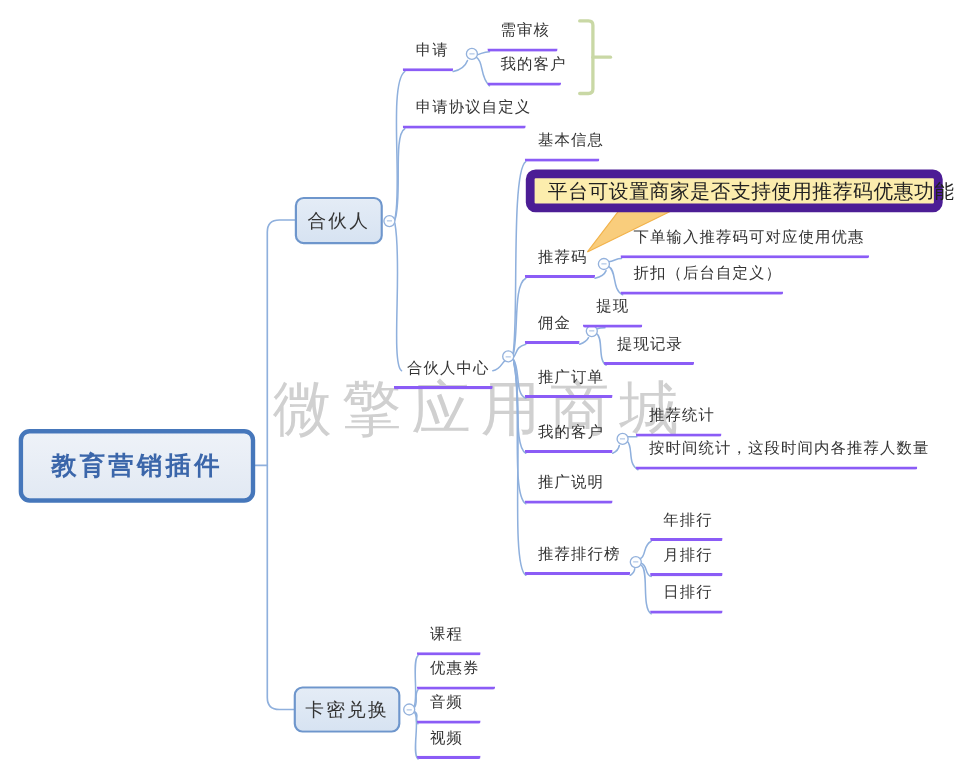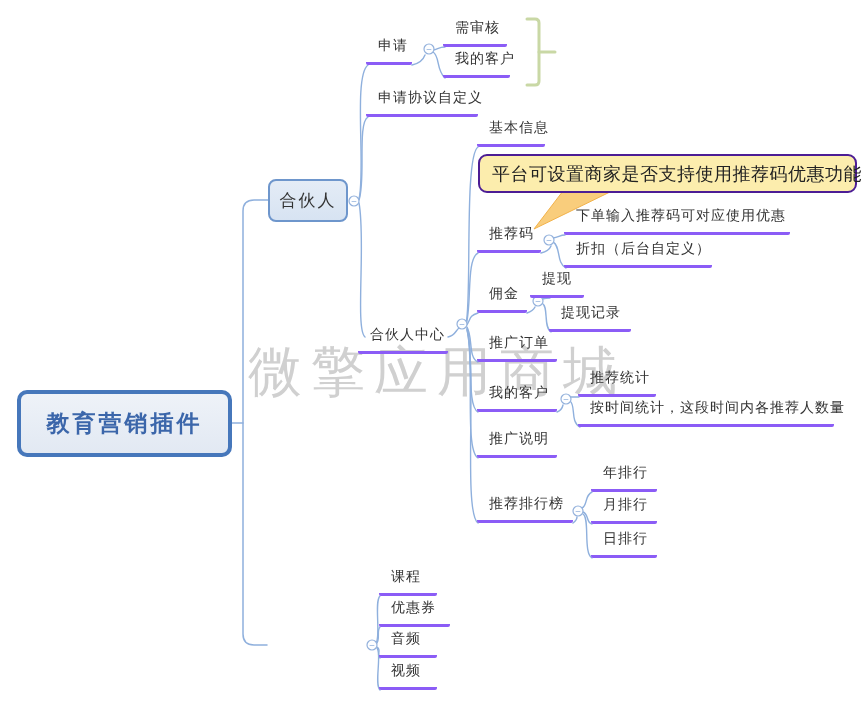--- a/index.html
+++ b/index.html
@@ -16,21 +16,21 @@
             border:2px solid #6e96cc;border-radius:8px;
             background:linear-gradient(#e4ecf6,#d7e3f2);
             display:flex;align-items:center;justify-content:center;
             font-size:17px;color:#333333;letter-spacing:2px;cursor:default;}
   .root-box{position:absolute;z-index:2;box-sizing:border-box;left:17px;top:390px;width:215px;height:67px;
             border:4px solid #4677bb;border-radius:10px;
             background:linear-gradient(#eef2f8,#e2e9f3);
             display:flex;align-items:center;justify-content:center;
             font-size:23px;font-weight:bold;color:#3b66aa;letter-spacing:3px;cursor:default;}
   .callout-yellow{position:absolute;z-index:3;left:478px;top:154px;width:379px;height:39px;box-sizing:border-box;
-            border:2px solid #4c1d95;border-radius:9px;background:#fcedad;
+            border:8px solid #4c1d95;border-radius:9px;background:#fcedad;
             display:flex;align-items:center;padding:0 10px 0 12px;
             font-size:18px;color:#222222;letter-spacing:0.5px;white-space:nowrap;cursor:default;}
   .callout-green{position:absolute;z-index:3;left:555px;top:35px;width:99px;height:28px;box-sizing:border-box;
             border-radius:5px;background:#8d9f52;
             display:flex;align-items:center;justify-content:center;
             font-size:14px;font-style:italic;color:#f5f7e2;letter-spacing:1px;white-space:nowrap;cursor:default;}
   .toggle-circle{fill:#fdfeff;stroke:#93b1dc;stroke-width:1.2;}
   .toggle-sign{font-size:9px;fill:#93b1dc;text-anchor:middle;font-family:"DejaVu Sans Mono",monospace;}
 </style>
 </head>
@@ -138,20 +138,21 @@
         <text class="toggle-sign" x="578" y="514">−</text>
     </g>
     <g>
       <circle class="toggle-circle" cx="372" cy="645" r="5"></circle>
         <text class="toggle-sign" x="372" y="648">−</text>
     </g>
   </svg>
 
   <div class="root-box">教育营销插件</div>
   <div class="node-box" style="left:268px;top:179px;width:80px;height:43px">合伙人</div>
+  <div class="node-box" style="left:267px;top:624px;width:97px;height:42px">卡密兑换</div>
 
   <div class="label" style="left:366px;top:35px;width:46px">申请</div>
   <div class="label" style="left:443px;top:17px;width:64px">需审核</div>
   <div class="label" style="left:443px;top:48px;width:67px">我的客户</div>
   <div class="label" style="left:366px;top:87px;width:112px">申请协议自定义</div>
   <div class="label" style="left:358px;top:324px;width:90px">合伙人中心</div>
 
   <div class="label" style="left:477px;top:117px;width:68px">基本信息</div>
   <div class="label" style="left:477px;top:223px;width:64px">推荐码</div>
   <div class="label" style="left:564px;top:205px;width:226px">下单输入推荐码可对应使用优惠</div>

